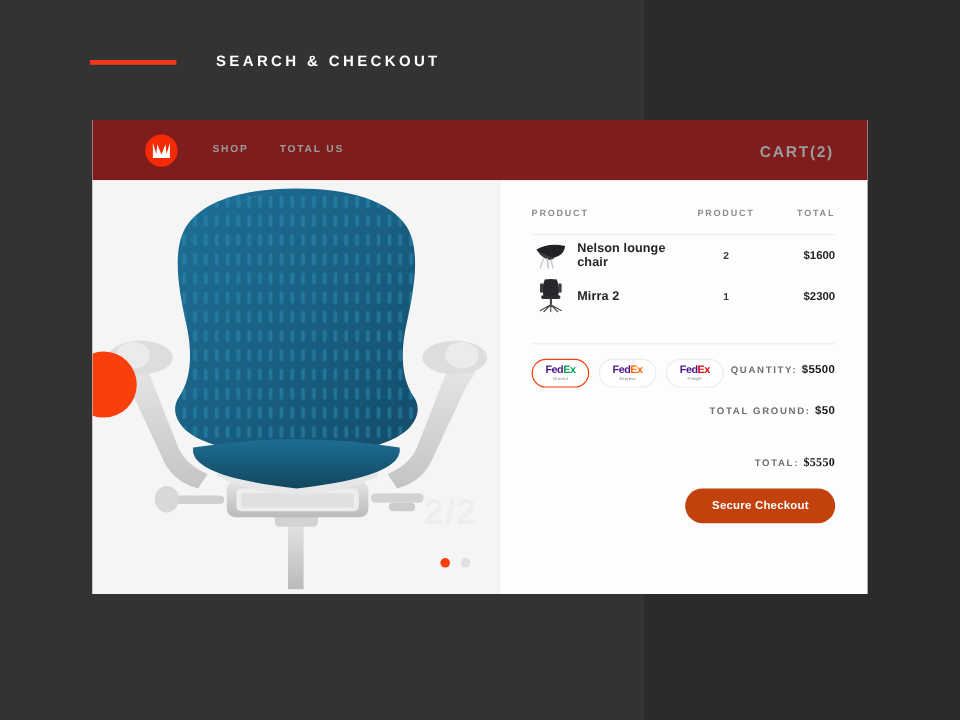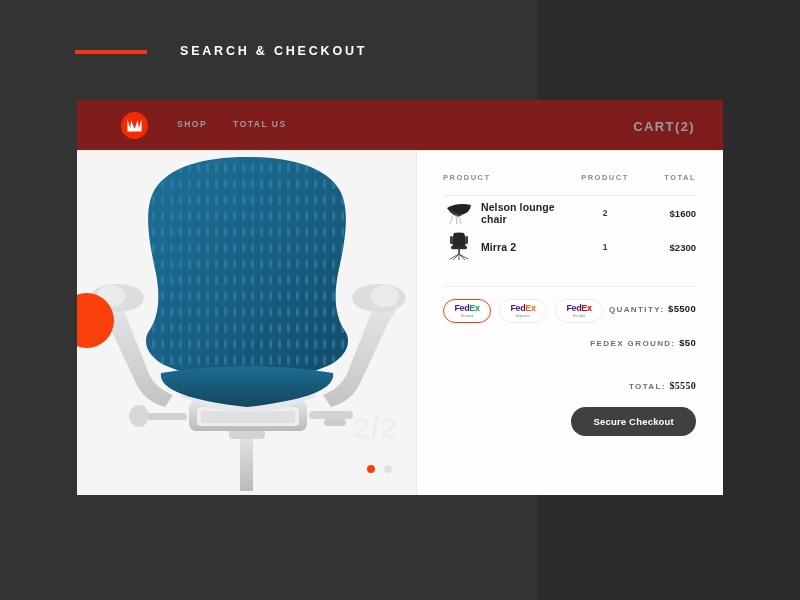--- a/index.html
+++ b/index.html
@@ -131,21 +131,21 @@
   .fx-sub { font-size:3.4px; letter-spacing:0.2px; margin-top:1.5px; color:#7b7b7b; }
 
   .total-big {
     text-align:right; padding-right:26px; margin-top:32px;
     color:#6f6f6f; font-size:8px; font-weight:bold; letter-spacing:1.4px;
   }
   .total-big .amt { color:#17171a; font-size:10px; letter-spacing:0.3px;font-family:Liberation Serif, serif; }
 
   .checkout-wrap { display:flex; justify-content:flex-end; padding-right:26px; margin-top:16px; }
   .checkout-btn {
-    background:#404040; color:#ffffff; border:none;
+    background:#c2410c; color:#ffffff; border:none;
     border-radius:18px; padding:0 22px; height:29px;
     font-family:"Liberation Sans", sans-serif;
     font-size:9.5px; font-weight:bold; letter-spacing:0.2px; cursor:pointer;
   }
 </style>
 </head>
 <body>
 
 <div class="bg-left"></div>
 <div class="bg-right"></div>
@@ -318,21 +318,21 @@
             <span class="fx"><span class="fed">Fed</span><span class="ex-freight">Ex</span></span>
             <span class="fx-sub">Freight</span>
           </div>
         </div>
 
         <div class="totals-line subtotal">
           <span>QUANTITY:</span>
           <span class="amt">$5500</span>
         </div>
         <div class="totals-line">
-          <span>FEDEX GROUND:</span>
+          <span>TOTAL GROUND:</span>
           <span class="amt">$50</span>
         </div>
 
         <div class="total-big">
           <span>TOTAL:</span>
           <span class="amt">$5550</span>
         </div>
 
         <div class="checkout-wrap">
           <button class="checkout-btn">Secure Checkout</button>

